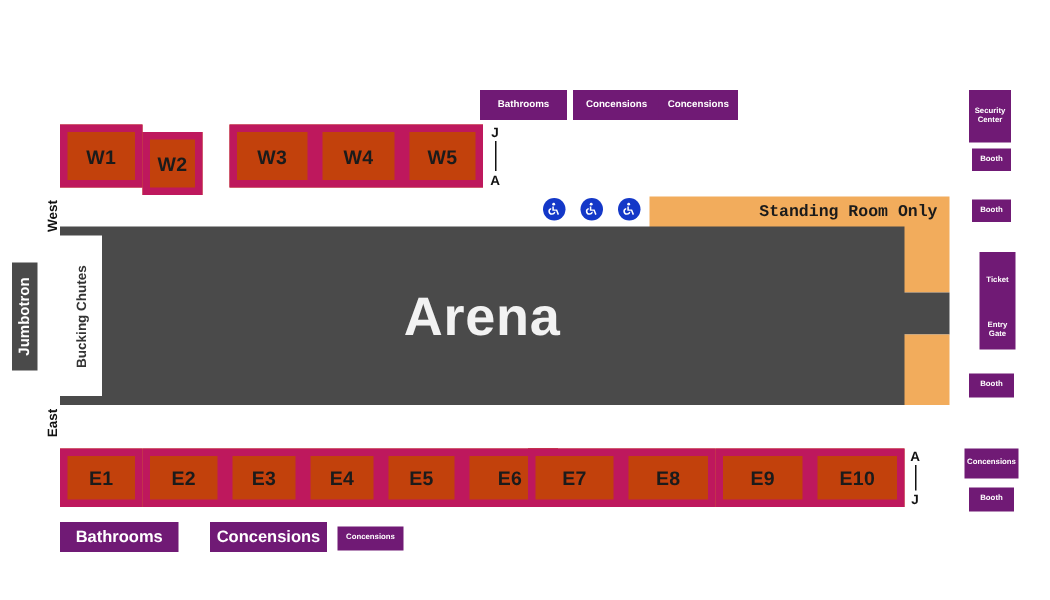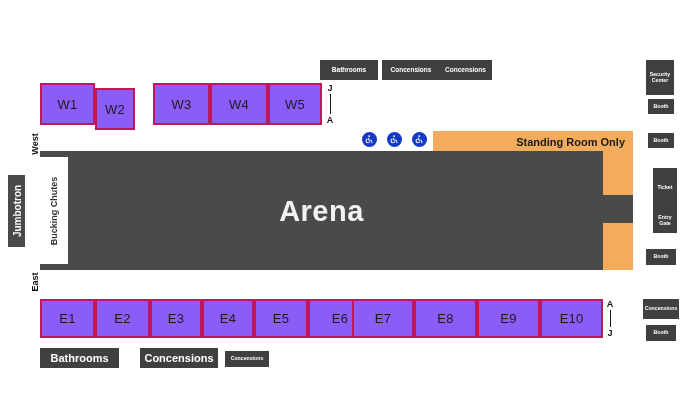--- a/index.html
+++ b/index.html
@@ -14,34 +14,34 @@
     position: relative;
     width: 700px;
     height: 400px;
     background: #ffffff;
     overflow: hidden;
   }
   .abs { position: absolute; box-sizing: border-box; }
 
   
   .seat-block {
-    background: #8b5cf6;
-    border: 2px solid #be185d;
+    background: #c2410c;
+    border: 5px solid #be185d;
     color: #1b1b1b;
     font-size: 13px;
-    font-weight: normal;
+    font-weight: bold;
     display: flex;
     align-items: center;
     justify-content: center;
     letter-spacing: .2px;
   }
 
   
   .chip {
-    background: #404040;
+    background: #701a75;
     color: #ffffff;
     display: flex;
     align-items: center;
     justify-content: center;
     text-align: center;
     line-height: 1.15;
     font-weight: bold;
   }
   .chip-lg { font-size: 11px; }
   .chip-md { font-size: 6.5px; }
@@ -51,21 +51,21 @@
   .arena-floor {
     background: #4a4a4a;
     color: #ffffff;
   }
   .arena-label {
     position: absolute;
     left: 0; right: 0;
     top: 50%;
     transform: translateY(-50%);
     text-align: center;
-    font-size: 29px;
+    font-size: 36px;
     font-weight: bold;
     color: #f2f2f2;
     letter-spacing: .5px;
   }
   .chutes {
     background: #ffffff;
     color: #333333;
   }
   .vert-text {
     position: absolute;
@@ -193,21 +193,21 @@
   </div>
   <div class="abs wc-icon" style="left:412px; top:132px; width:15px; height:15px;">
     <svg width="11" height="11" viewBox="0 0 24 24" aria-hidden="true">
       <circle cx="12" cy="12" r="11" fill="#1438c8"></circle>
       <circle cx="11.2" cy="4.6" r="2.1" fill="#ffffff"></circle>
       <path d="M9.2 8.0 L9.2 14.0 L14.6 14.0 L17.0 20.2 L19.0 19.4 L16.2 12.3 L11.4 12.3 L11.4 8.0 Z" fill="#ffffff"></path>
       <path d="M13.6 15.2 A5.1 5.1 0 1 1 7.6 10.0 L7.6 12.2 A3.0 3.0 0 1 0 11.4 16.3 Z" fill="#ffffff"></path>
     </svg>
   </div>
 
-  <div class="abs sro" style="left:433px; top:131px; width:200px; height:21px;">
+  <div class="abs sro" style="left:433px; top:131px; width:200px; height:21px;font-family:Liberation Mono, monospace;">
     <span class="sro-label">Standing Room Only</span>
   </div>
 
   <div class="abs sro" style="left:602px; top:152px; width:31px; height:43px;"></div>
 
   <div class="abs arena-floor" style="left:602px; top:195px; width:31px; height:28px;"></div>
 
   <div class="abs sro" style="left:602px; top:223px; width:31px; height:47px;"></div>
 
   <div class="abs arena-floor" style="left:40px; top:151px; width:563px; height:119px;">

